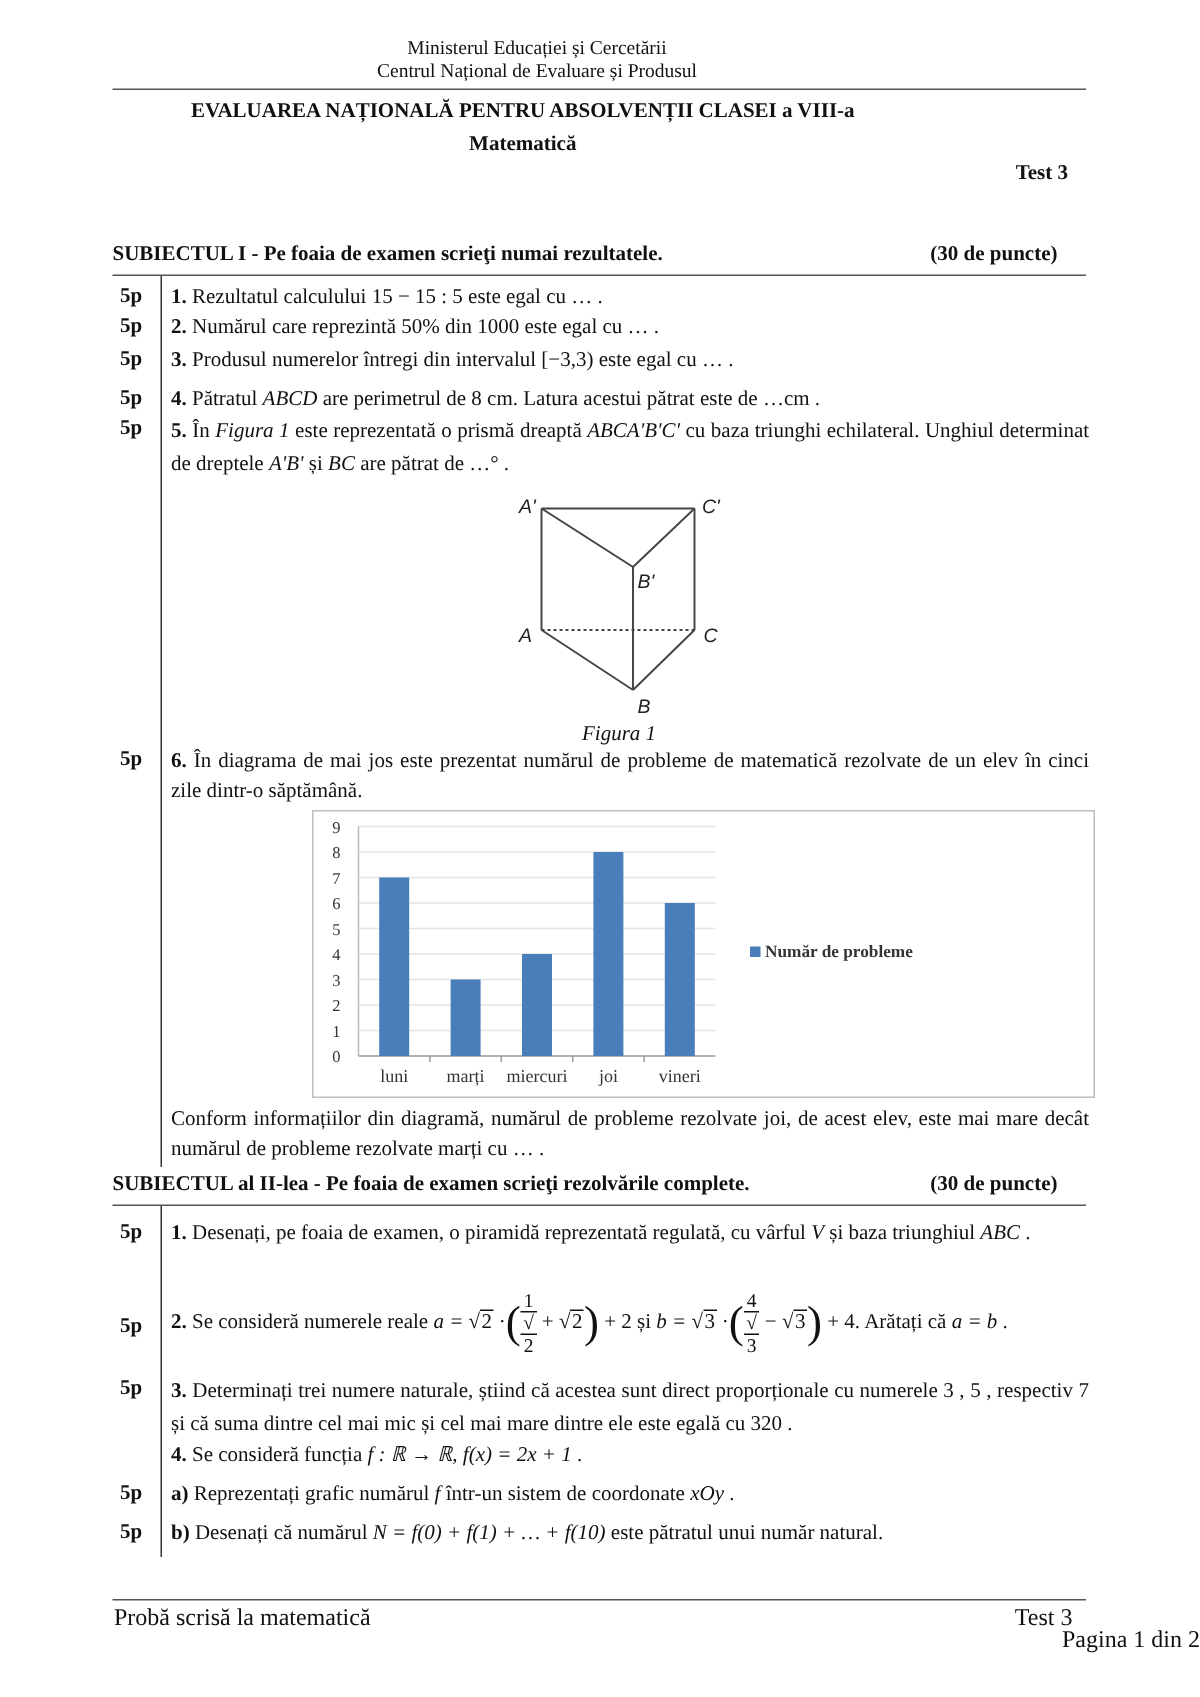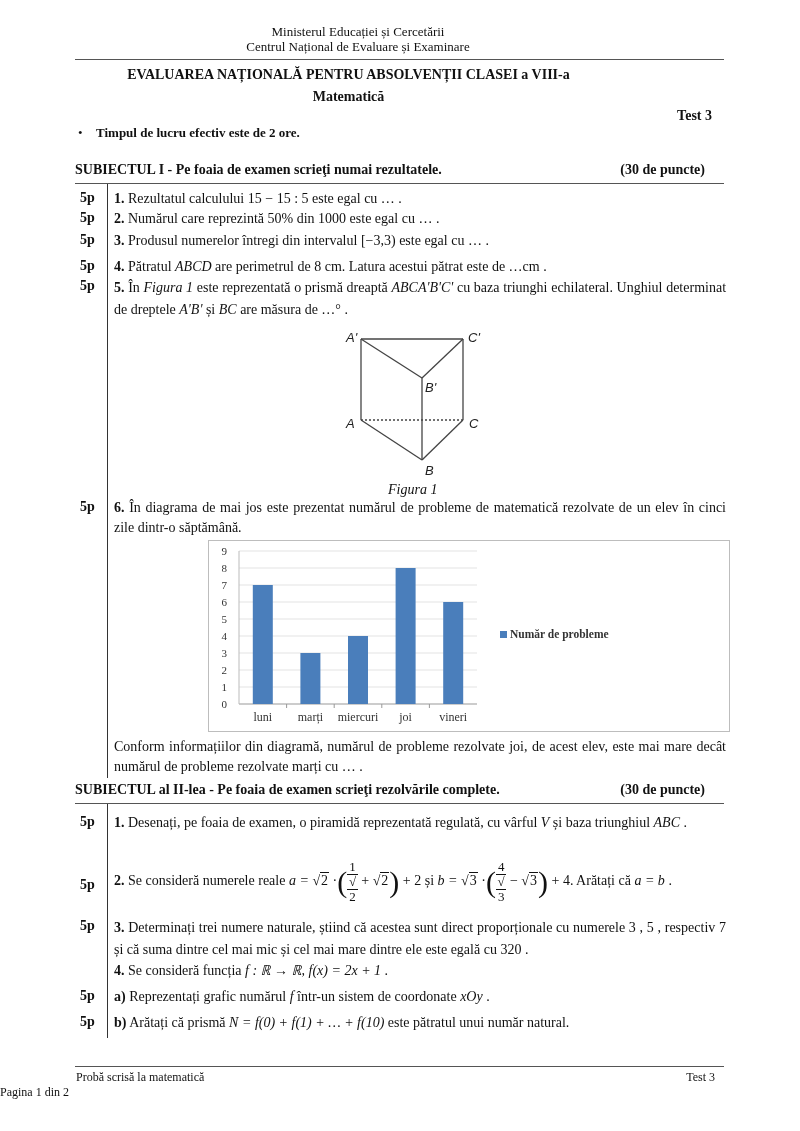--- a/index.html
+++ b/index.html
@@ -20,34 +20,33 @@
   .q b { font-weight: bold; }
   .m { font-style: italic; margin-top: 40px; }
   .frac { display: inline-block; vertical-align: middle; text-align: center; font-size: 13px; line-height: 14px; }
   .frac span { display: block; }
   .frac .num { border-bottom: 1px solid #111; padding: 0 2px; }
   .paren { font-size: 30px; vertical-align: middle; font-weight: 100; }
   .sqrt { white-space: nowrap; }
   .sqrt .rad { border-top: 1px solid #111; padding: 0 1px; }
   .fig-caption { font-style: italic; font-size: 14px; }
   .chart-box { position: absolute; left: 208px; top: 540px; width: 520px; height: 190px; border: 1px solid #bdbdbd; background: #fff; }
-  .footer { font-size: 12px; }
+  .footer { font-size: 16px; }
 </style>
 </head>
 <body>
 
 <div class="abs hdr-line" style="top:24px;">Ministerul Educației și Cercetării</div>
-<div class="abs hdr-line" style="top:39px;">Centrul Național de Evaluare și Examinare</div>
+<div class="abs hdr-line" style="top:39px;">Centrul Național de Evaluare și Produsul</div>
 <div class="rule" style="top:59px;"></div>
 <div class="abs title" style="top:67px;">EVALUAREA NAȚIONALĂ PENTRU ABSOLVENȚII CLASEI a VIII-a</div>
 <div class="abs title" style="top:89px;">Matematică</div>
 <div class="abs bold" style="top:108px; right:88px; font-size:14px;">Test 3</div>
 
 <div class="abs rules-list" style="top:124px;">
-  <div>Timpul de lucru efectiv este de 2 ore.</div>
 </div>
 
 <div class="abs subj" style="top:162px;">
   <span>SUBIECTUL I - Pe foaia de examen scrieţi numai rezultatele.</span>
   <span class="pts">(30 de puncte)</span>
 </div>
 <div class="rule" style="top:183px;"></div>
 <div class="vline" style="top:184px; height:594px;"></div>
 
 <div class="pt" style="top:190px;">5p</div>
@@ -70,21 +69,21 @@
 
 <div class="pt" style="top:258px;">5p</div>
 <div class="q" style="top:257px;">
   <b>4.</b>
   <span>Pătratul </span><span class="m">ABCD</span><span> are perimetrul de </span><span>8 cm</span><span>. Latura acestui pătrat este de …cm .</span>
 </div>
 
 <div class="pt" style="top:278px;">5p</div>
 <div class="q" style="top:277px; line-height:22px;">
   <b>5.</b>
-  <span>În </span><span class="m">Figura 1</span><span> este reprezentată o prismă dreaptă </span><span class="m">ABCA'B'C'</span><span> cu baza triunghi echilateral. Unghiul determinat de dreptele </span><span class="m">A'B'</span><span> și </span><span class="m">BC</span><span> are măsura de …° .</span>
+  <span>În </span><span class="m">Figura 1</span><span> este reprezentată o prismă dreaptă </span><span class="m">ABCA'B'C'</span><span> cu baza triunghi echilateral. Unghiul determinat de dreptele </span><span class="m">A'B'</span><span> și </span><span class="m">BC</span><span> are pătrat de …° .</span>
 </div>
 
 <svg class="abs" style="left:330px; top:325px;" width="170" height="160" viewBox="0 0 170 160">
   <g stroke="#444" stroke-width="1.3" fill="none">
     <line x1="31" y1="14" x2="133" y2="14"></line>
     <line x1="31" y1="14" x2="92" y2="53"></line>
     <line x1="133" y1="14" x2="92" y2="53"></line>
     <line x1="31" y1="14" x2="31" y2="95"></line>
     <line x1="133" y1="14" x2="133" y2="95"></line>
     <line x1="92" y1="53" x2="92" y2="135"></line>
@@ -182,19 +181,19 @@
 <div class="q" style="top:961px;">
   <b>4.</b>
   <span>Se consideră funcția </span><span class="m">f : ℝ → ℝ,  f(x) = 2x + 1</span><span> .</span>
 </div>
 <div class="pt" style="top:988px;">5p</div>
 <div class="q" style="top:987px;">
   <b>a)</b><span> Reprezentați grafic numărul </span><span class="m">f</span><span> într-un sistem de coordonate </span><span class="m">xOy</span><span> .</span>
 </div>
 <div class="pt" style="top:1014px;">5p</div>
 <div class="q" style="top:1013px;">
-  <b>b)</b><span> Arătați că prismă </span><span class="m">N = f(0) + f(1) + … + f(10)</span><span> este pătratul unui număr natural.</span>
+  <b>b)</b><span> Desenați că numărul </span><span class="m">N = f(0) + f(1) + … + f(10)</span><span> este pătratul unui număr natural.</span>
 </div>
 
 <div class="rule" style="top:1066px;"></div>
 <div class="abs footer" style="top:1070px; left:76px;">Probă scrisă la matematică</div>
 <div class="abs footer" style="top:1070px; right:85px;">Test 3</div>
-<div class="abs footer" style="top:1085px; left:0; width:800px; text-align:left;">Pagina 1 din 2</div>
+<div class="abs footer" style="top:1085px; left:0; width:800px; text-align:right;">Pagina 1 din 2</div>
 
 </body></html>

